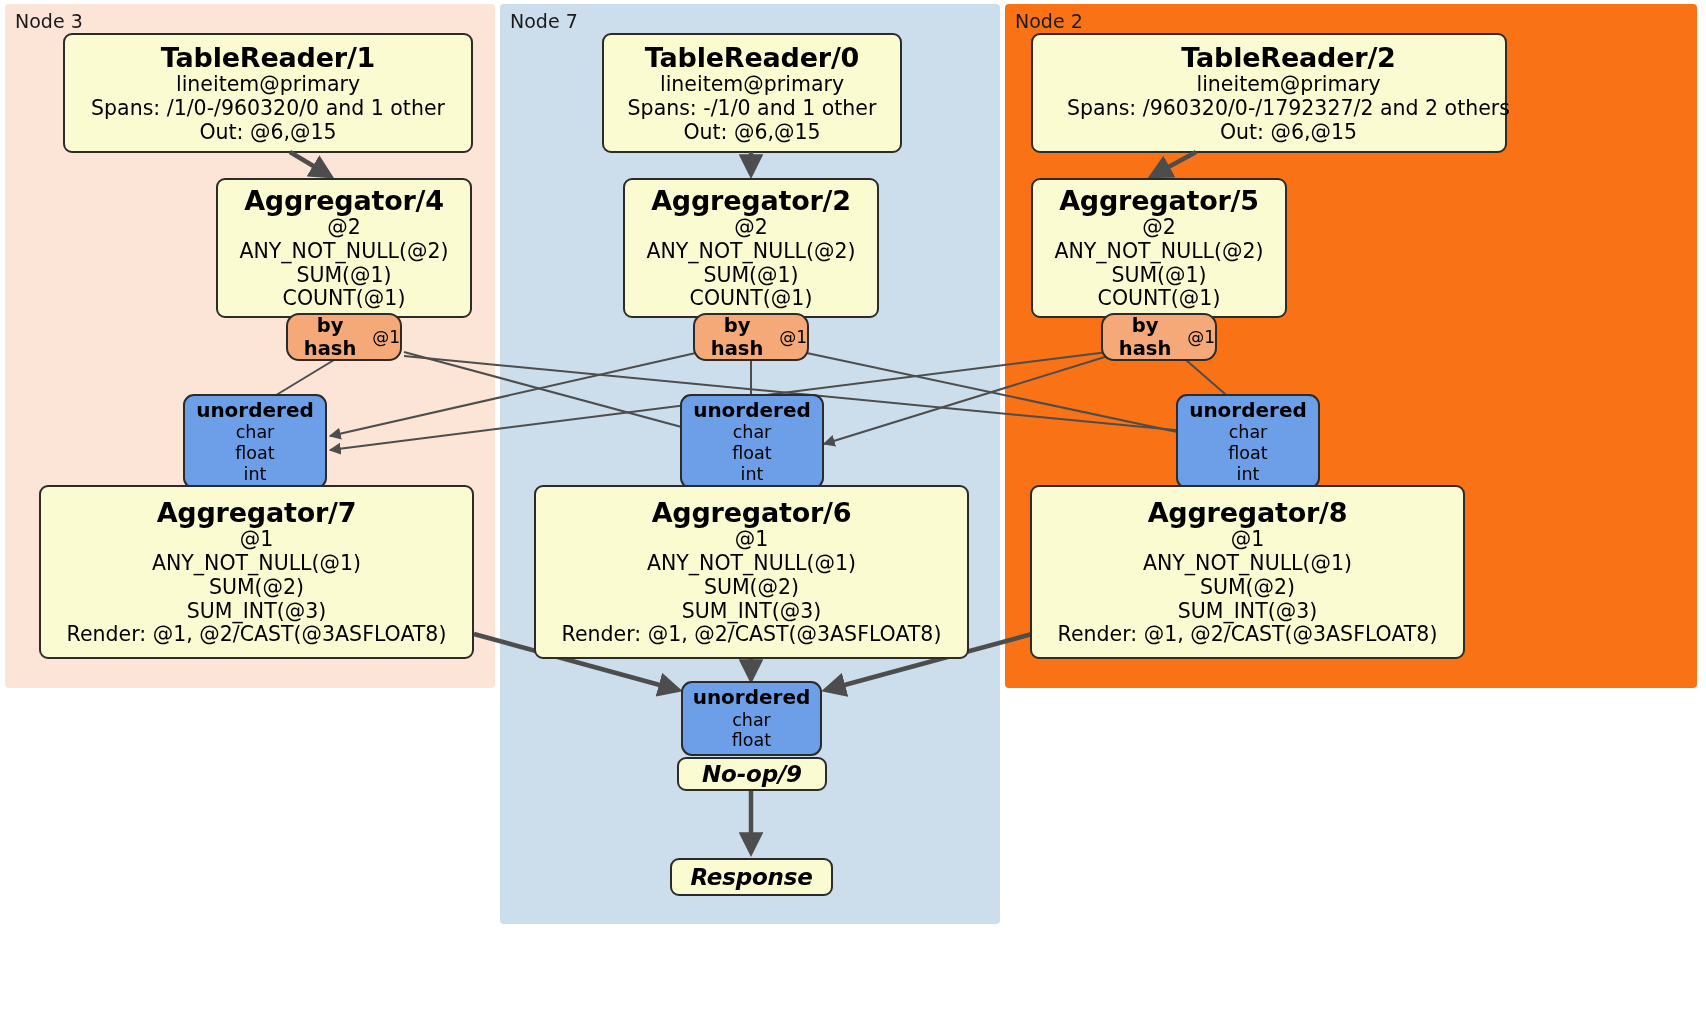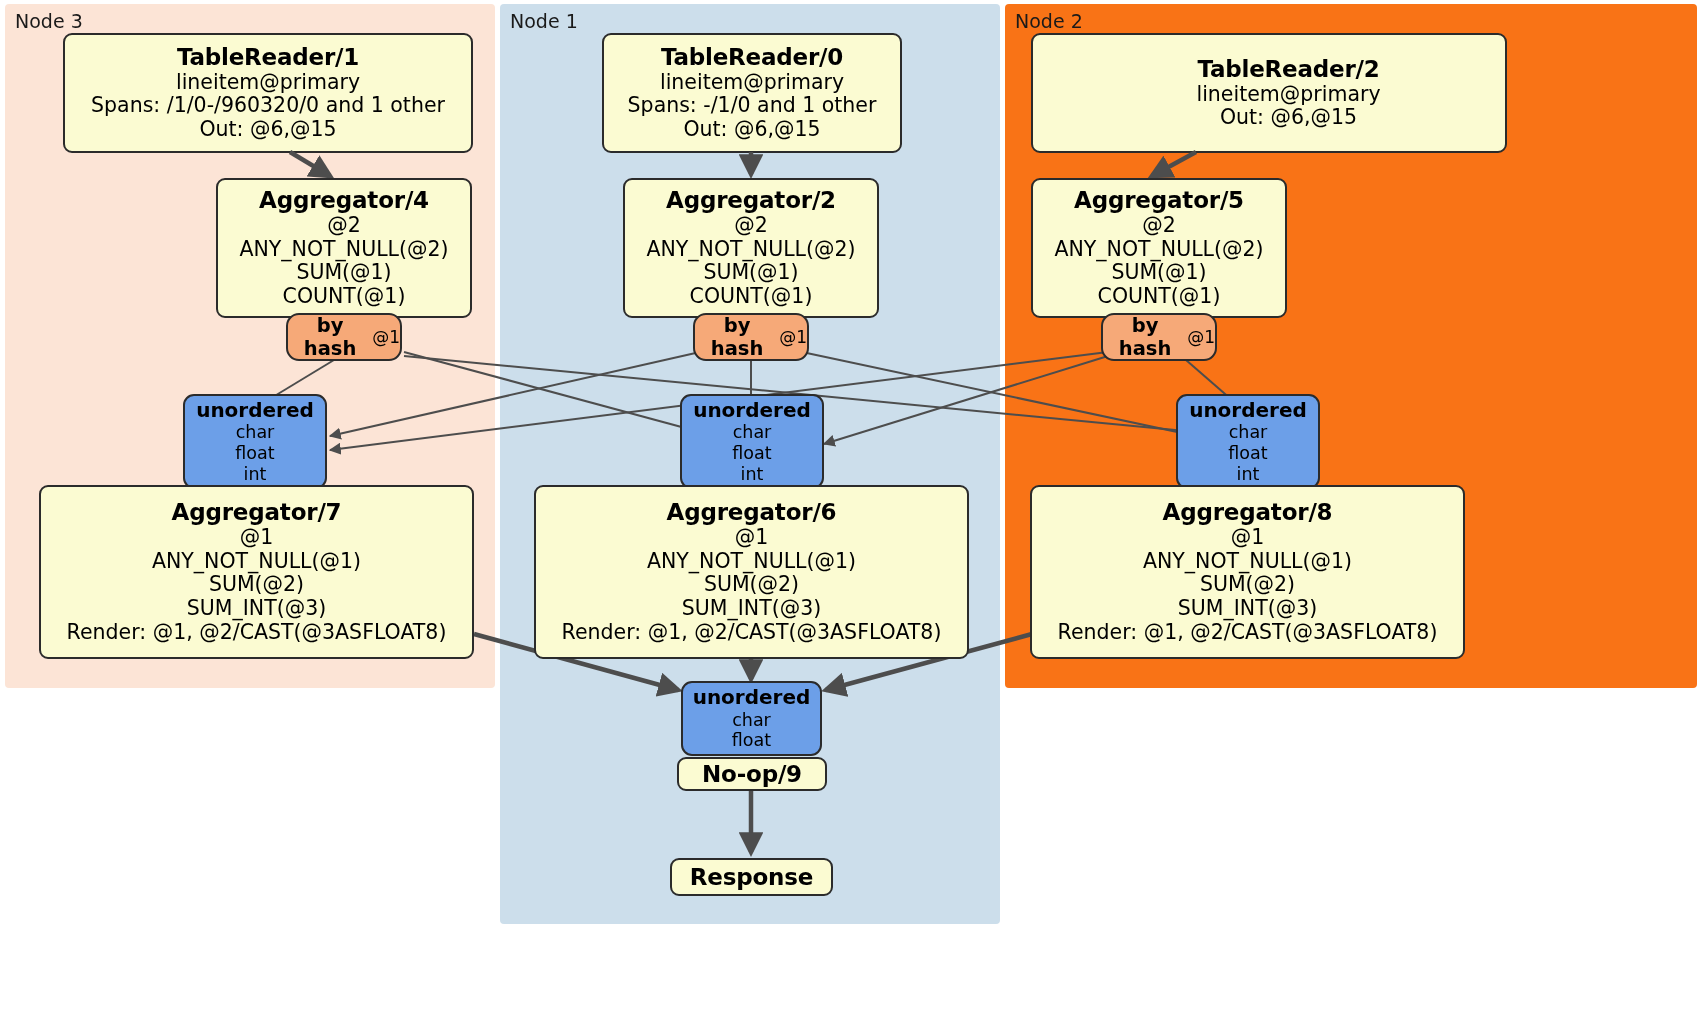--- a/index.html
+++ b/index.html
@@ -39,29 +39,29 @@
     flex-direction: column;
     align-items: center;
     justify-content: center;
     text-align: center;
     padding: 5px 9px;
     line-height: 1.16;
     color: #000;
   }
   .proc .ttl {
     font-weight: bold;
-    font-size: 23px;
+    font-size: 27px;
     letter-spacing: -0.2px;
     white-space: nowrap;
   }
   .proc .ln {
     font-size: 20.5px;
     white-space: nowrap;
   }
-  .proc.small .ttl { font-size: 23px; }
+  .proc.small .ttl { font-size: 23px; font-style: italic; }
 
   .router {
     position: absolute;
     background: #6c9fe8;
     border: 2px solid #2b2b2b;
     border-radius: 11px;
     display: flex;
     flex-direction: column;
     align-items: center;
     justify-content: center;
@@ -103,21 +103,21 @@
 </head>
 <body>
 
 <div id="stage">
 
   <div class="cluster" style="left:5px; top:4px; width:490px; height:684px; background:#fce4d6; z-index:0;">
     <span class="cluster-label">Node 3</span>
   </div>
 
   <div class="cluster" style="left:500px; top:4px; width:500px; height:920px; background:#ccdeeb; z-index:0;">
-    <span class="cluster-label">Node 1</span>
+    <span class="cluster-label">Node 7</span>
   </div>
 
   <div class="cluster" style="left:1005px; top:4px; width:692px; height:684px; background:#f97316; z-index:0;">
     <span class="cluster-label">Node 2</span>
   </div>
 
   <svg class="edges under" viewBox="0 0 1706 1016" preserveAspectRatio="none">
     <defs>
       <marker id="arrowThin" viewBox="0 0 10 10" refX="9" refY="5" markerWidth="6" markerHeight="6" orient="auto-start-reverse">
         <path d="M 0 0 L 10 5 L 0 10 z" fill="#4d4d4d"></path>
@@ -169,20 +169,21 @@
   <div class="proc" style="left:602px; top:33px; width:300px; height:120px;">
     <div class="ttl">TableReader/0</div>
     <div class="ln">lineitem@primary</div>
     <div class="ln">Spans: -/1/0 and 1 other</div>
     <div class="ln">Out: @6,@15</div>
   </div>
 
   <div class="proc" style="left:1031px; top:33px; width:476px; height:120px;padding-left:48px;">
     <div class="ttl">TableReader/2</div>
     <div class="ln">lineitem@primary</div>
+    <div class="ln">Spans: /960320/0-/1792327/2 and 2 others</div>
     <div class="ln">Out: @6,@15</div>
   </div>
 
   <div class="proc" style="left:216px; top:178px; width:256px; height:140px; z-index:4;">
     <div class="ttl">Aggregator/4</div>
     <div class="ln">@2</div>
     <div class="ln">ANY_NOT_NULL(@2)</div>
     <div class="ln">SUM(@1)</div>
     <div class="ln">COUNT(@1)</div>
   </div>

